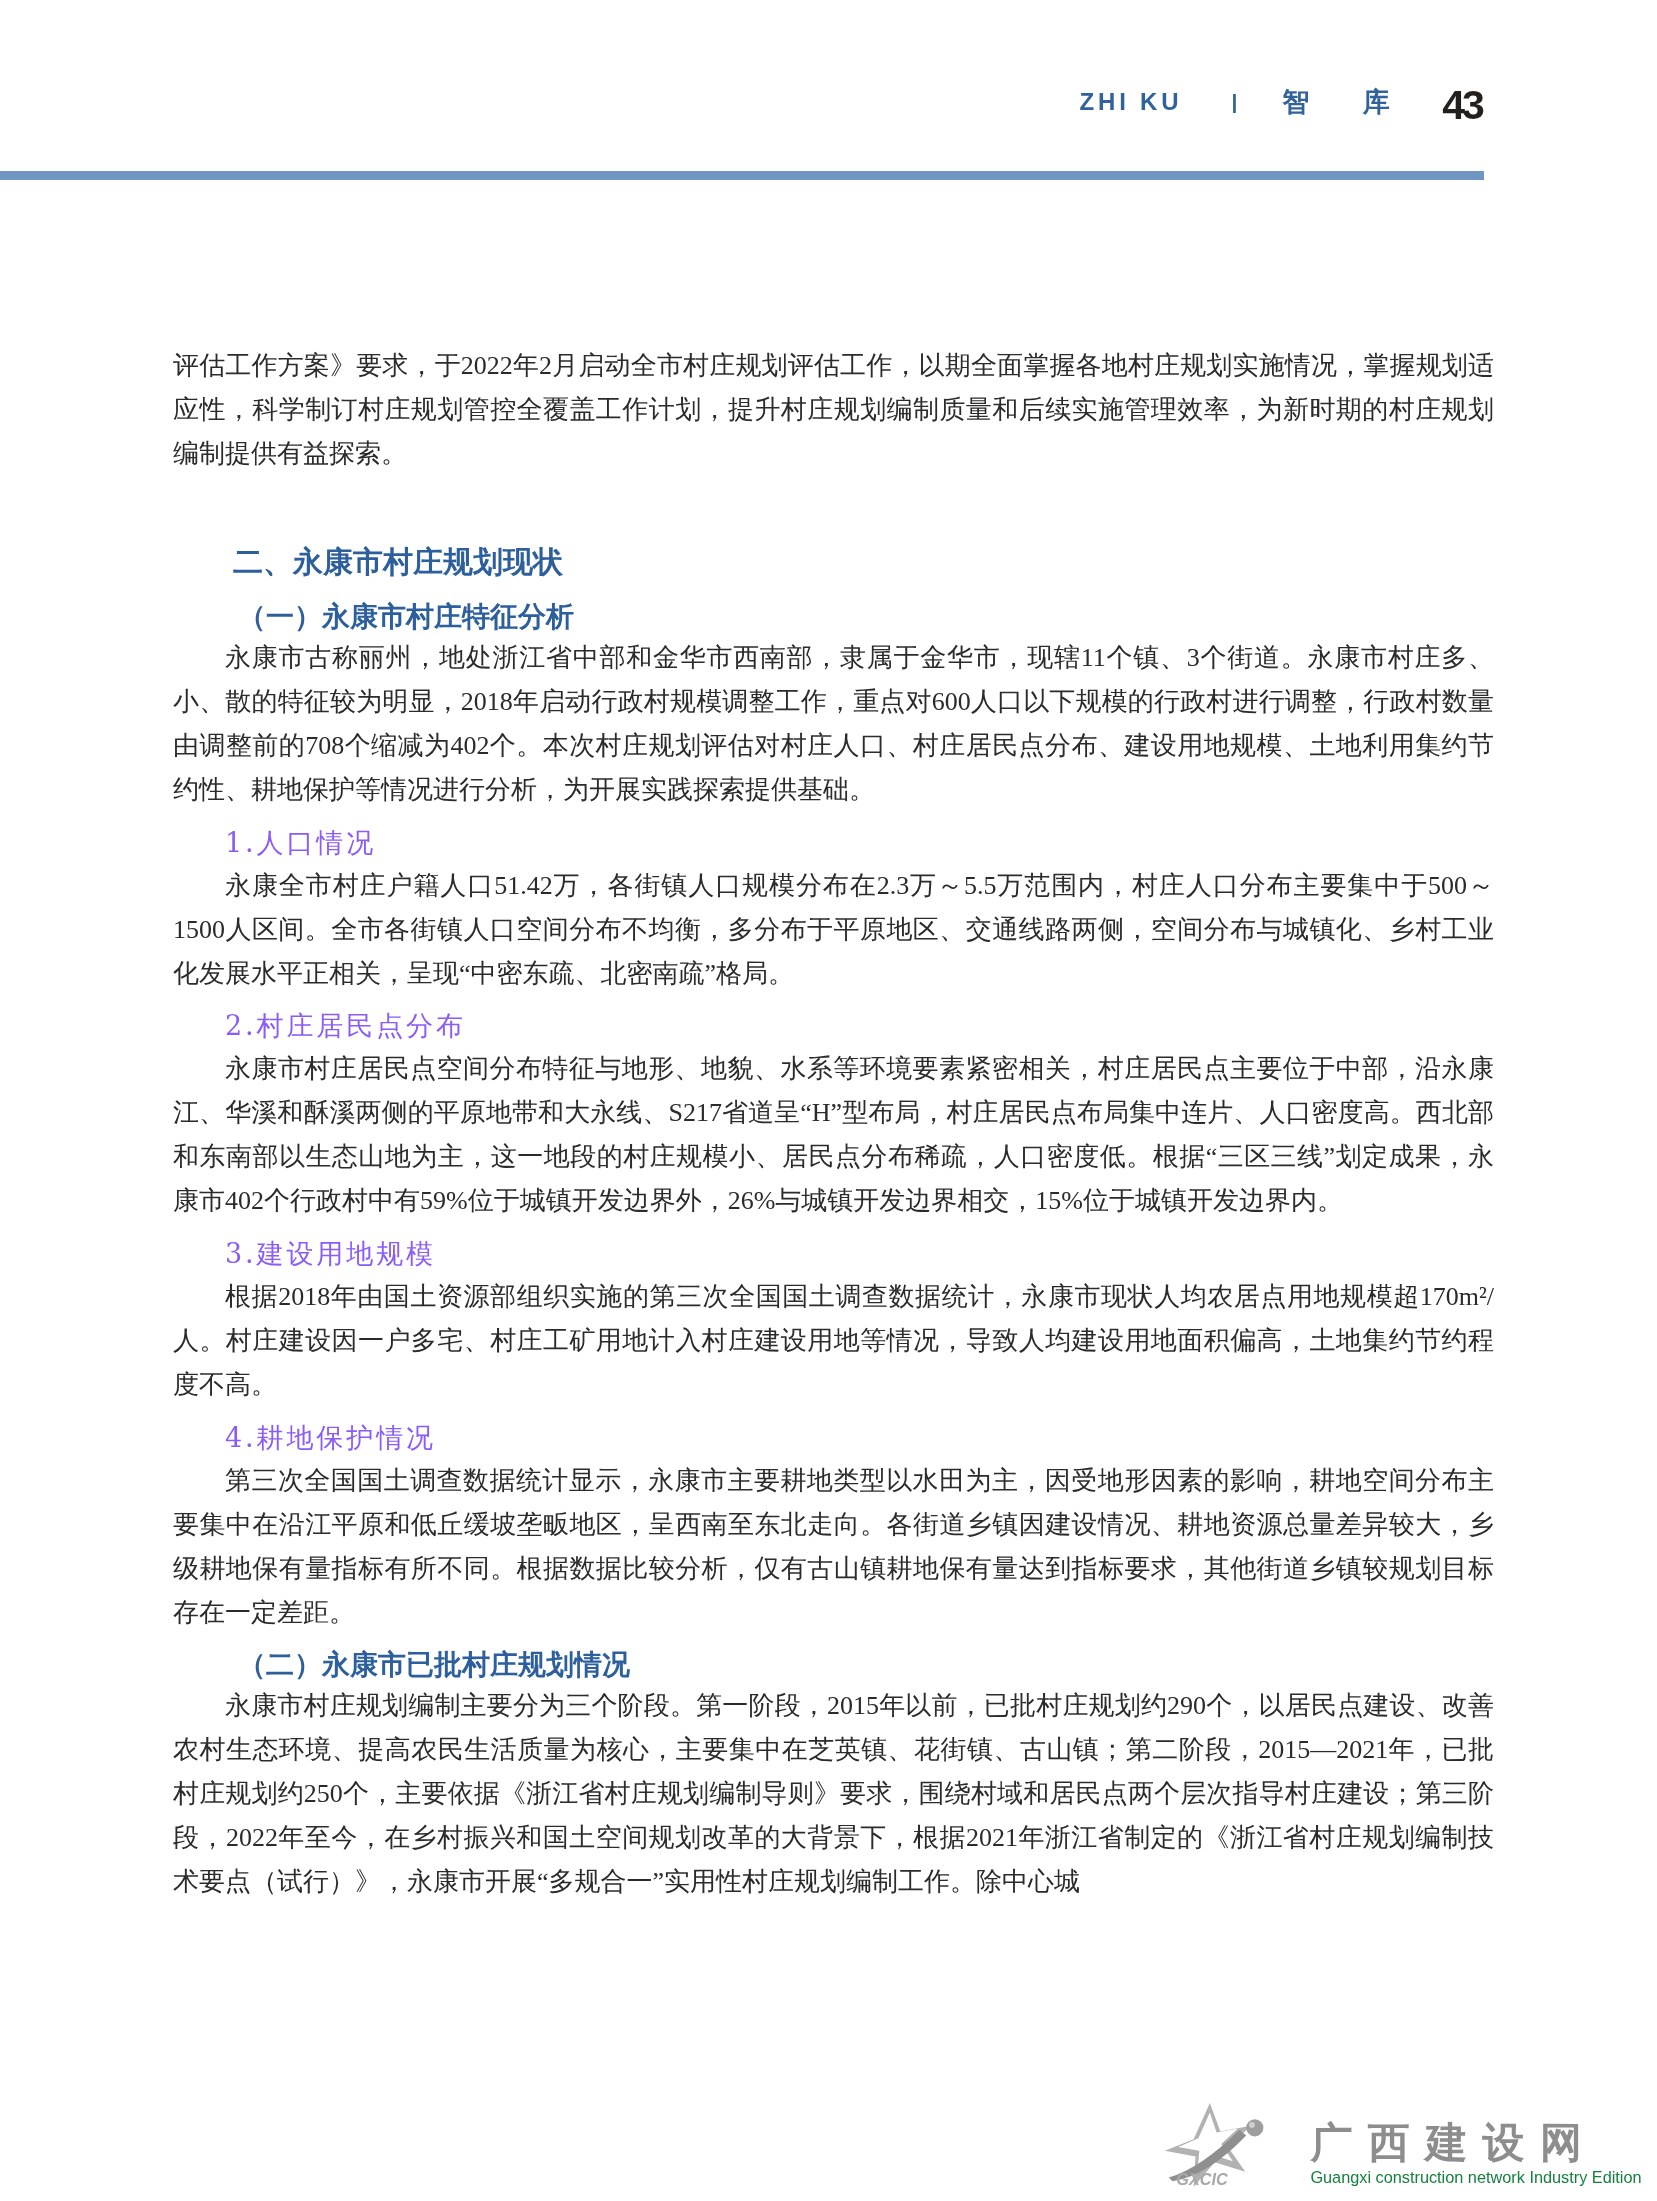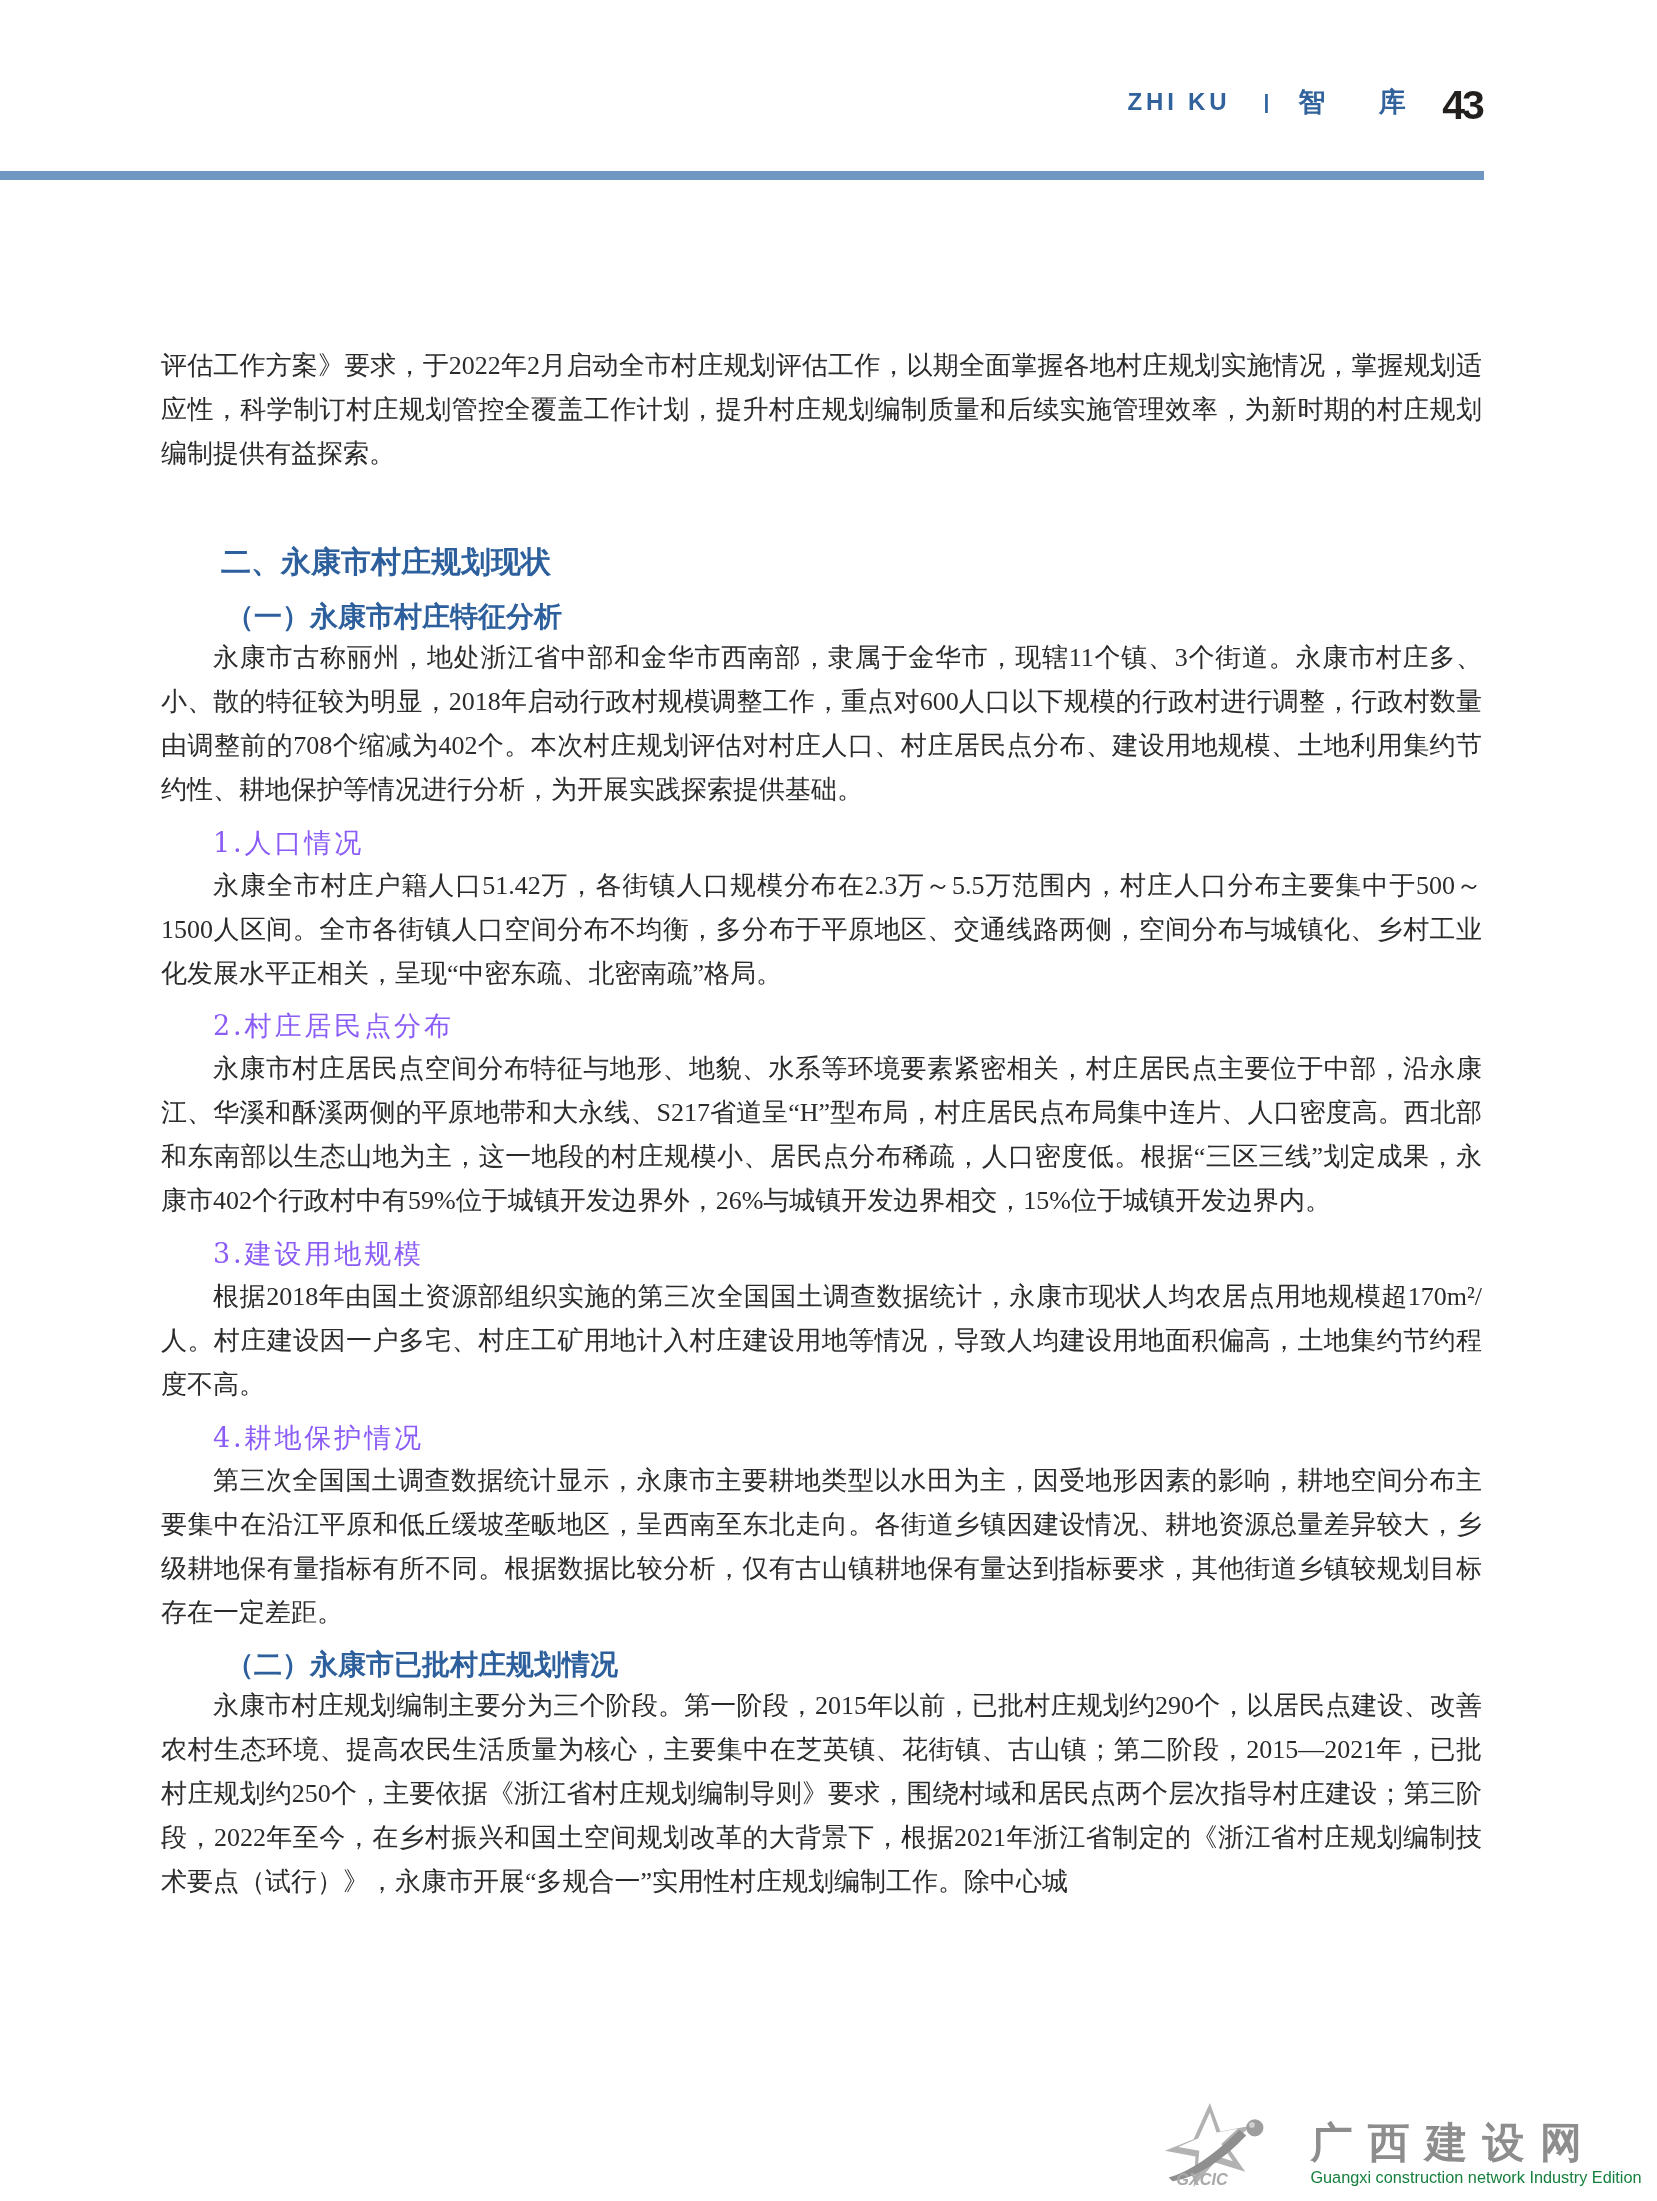--- a/index.html
+++ b/index.html
@@ -6,32 +6,33 @@
   .page{
     position:relative;width:1657px;height:2202px;background:#ffffff;
     font-family:"Liberation Serif","DejaVu Serif",serif;color:#2b2b2b;
     overflow:hidden;margin:0 auto;
   }
   
   .header{
     position:absolute;top:81px;right:175px;
     display:flex;align-items:center;
     font-family:"Liberation Sans","DejaVu Sans",sans-serif;
+    gap:16px;
   }
   .journal-en{font-weight:bold;font-size:24px;letter-spacing:3.8px;color:#31629b;}
   .header-sep{font-size:21px;color:#31629b;margin:0 29px 0 33px;font-weight:bold;}
   .journal-cn{font-weight:bold;font-size:27px;letter-spacing:23px;color:#31629b;}
   .page-num{
     font-weight:bold;font-size:41px;color:#231f1c;line-height:1;
     letter-spacing:-2.9px;margin-left:13.4px;transform:translateY(3.8px);
   }
   .rule{position:absolute;left:0;top:171px;width:1484px;height:8.6px;background:#6f97c1;}
   
   .content{
-    position:absolute;left:161px;top:344px;width:1321px;
+    position:absolute;left:173px;top:344px;width:1321px;
     font-size:26px;line-height:44px;text-align:justify;
   }
   .content p{margin:0;text-indent:2em;}
   .content p.no-indent{text-indent:0;}
   .h1{
     font-family:"Liberation Sans","DejaVu Sans",sans-serif;font-weight:bold;
     color:#2c5f9b;font-size:30px;line-height:38px;text-indent:60px;
     margin:67px 0 0 0;text-align:left;
   }
   .h2{

